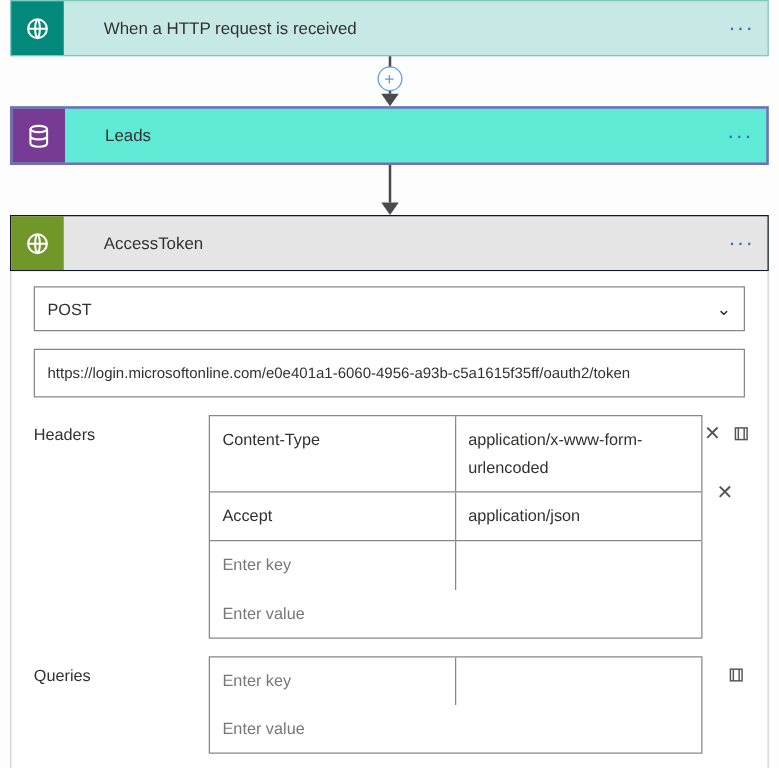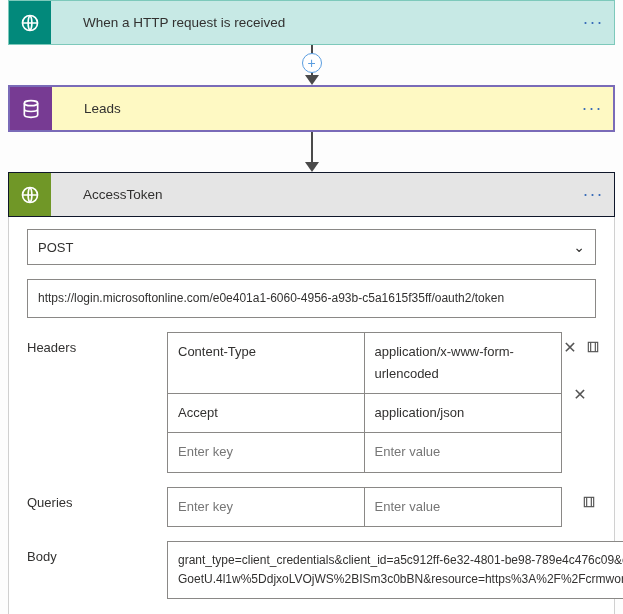--- a/index.html
+++ b/index.html
@@ -13,21 +13,21 @@
   }
   .card {
     border: 1px solid #d0d0d0;
     display: flex;
     align-items: stretch;
     background: #fff;
     margin: 0 8px;
     gap: 20px;
   }
   .card.teal { background: #c7e9e5; border: 1px solid #7dc9bb; }
-  .card.lilac { background: #fef9c3; border: 2px solid #7a6bb8; }
+  .card.lilac { background: #5eead4; border: 2px solid #7a6bb8; }
   .card.olive { background: #e5e5e5; border: 1px solid #0f172a; }
   .card-icon {
     width: 42px;
     display: flex;
     align-items: center;
     justify-content: center;
     flex-shrink: 0;
   }
   .card.teal .card-icon { background: #02897b; }
   .card.lilac .card-icon { background: #773b93; }
@@ -133,21 +133,21 @@
   }
   .kv-table {
     border: 1px solid #8a8886;
     width: 100%;
   }
   .kv-row {
     display: flex;
     border-bottom: 1px solid #8a8886;
     position: relative;
   }
-  .kv-row:last-child { border-bottom: none; }
+  .kv-row:last-child { border-bottom: none; flex-direction: column; }
   .kv-cell {
     padding: 8px 10px;
     border-right: 1px solid #8a8886;
     width:50%;
     font-size: 13px;
     line-height: 1.7;
     word-wrap: break-word;
   }
   .kv-cell:first-child {  }
   .kv-cell:last-child { border-right: none; }

